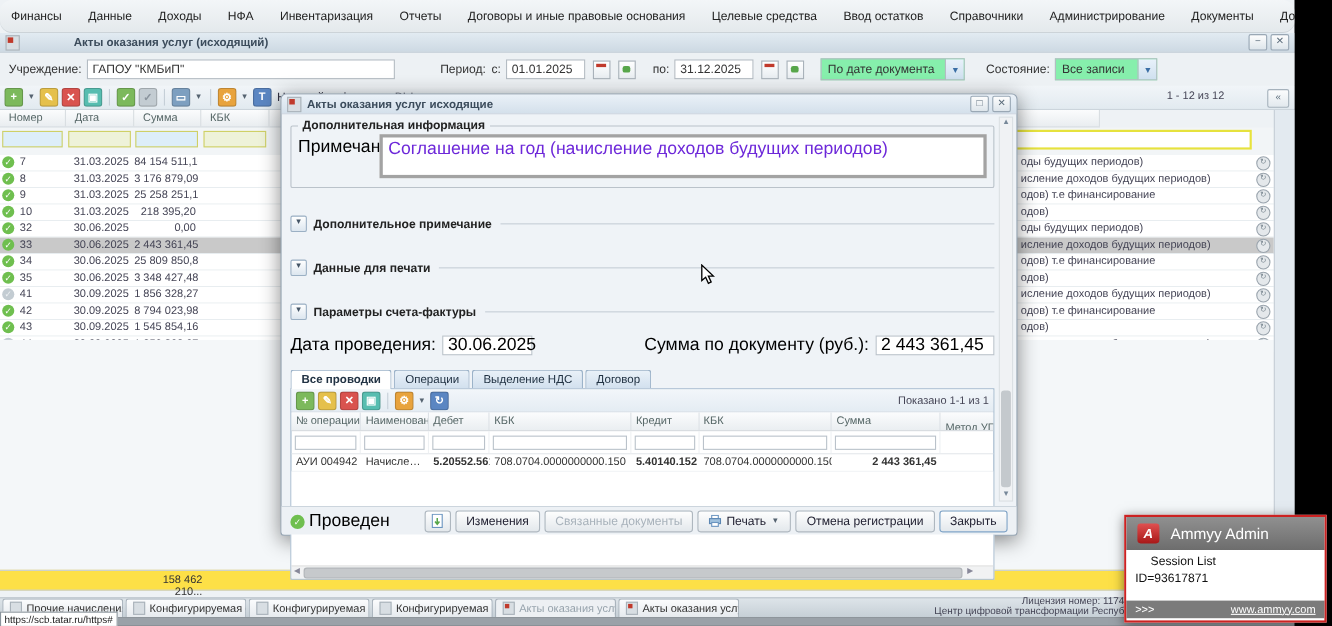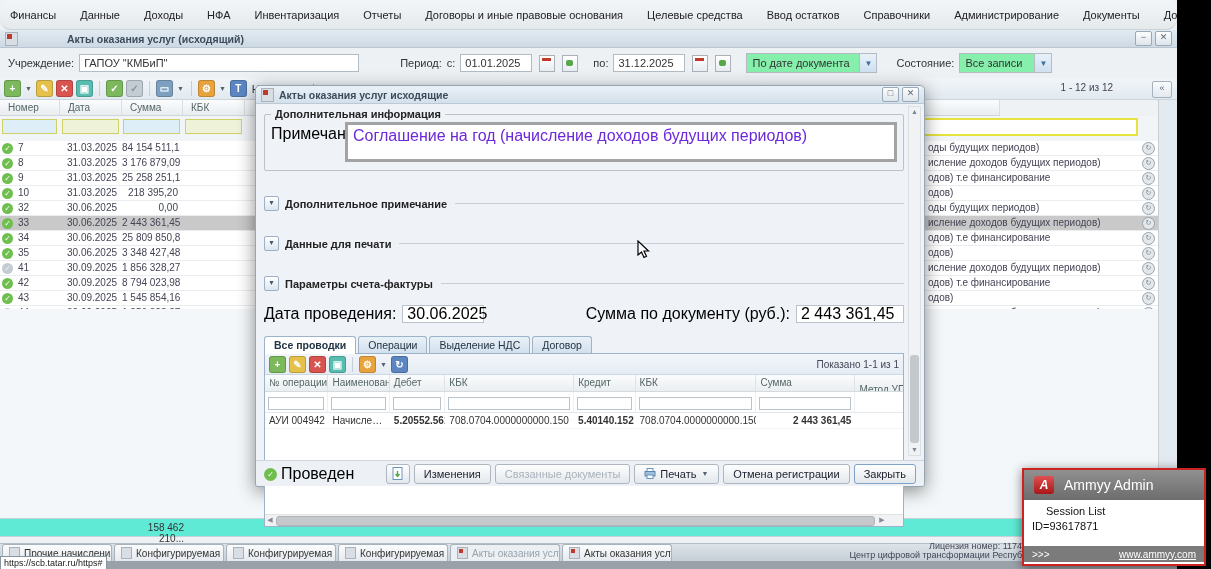--- a/index.html
+++ b/index.html
@@ -67,21 +67,21 @@
   .c{box-sizing:border-box;white-space:nowrap;overflow:hidden;}
   .ci{width:18px;padding-left:2px;} .cn{width:42px;} .cd{width:62px;padding-left:7px;}
   .cs{width:58px;text-align:right;padding-right:2px;} .ck{width:62px;}
   .cnote{position:absolute;left:928px;top:0;width:210px;white-space:nowrap;overflow:hidden;}
   .stic{display:inline-block;width:11px;height:11px;border-radius:50%;background:#6fbf4f;color:#fff;
         font-size:8px;line-height:11px;text-align:center;margin-top:1px;}
   .stic.off{background:#c3ccd2;color:#eef2f4;}
   .ract{position:absolute;left:1142px;top:1px;width:11px;height:11px;border-radius:50%;border:1px solid #9aa4ad;
         background:#e4e8eb;color:#7a8791;font-size:7px;line-height:10px;text-align:center;}
   .gempty{position:absolute;left:0;top:309px;width:1158px;height:209px;background:#f4f7f9;}
-  .totalrow{position:absolute;left:0;top:518px;width:1158px;height:17px;background:#5eead4;
+  .totalrow{position:absolute;left:0;top:518px;width:1158px;height:17px;background:#fde047;
             border-top:1px solid #c9d1d8;border-bottom:1px solid #c9d1d8;font-size:10px;color:#333;padding-left:48px;}
   .totalval{position:absolute;left:122px;width:62px;top:3px;text-align:right;}
   .rightstrip{position:absolute;left:1158px;top:100px;width:19px;height:436px;background:#e3eaf0;border-left:1px solid #c6cfd6;}
 
   
   .dlg{position:absolute;left:255px;top:85px;width:668px;height:400px;background:#eff3f7;
        border:1px solid #96a5b3;border-radius:5px 5px 3px 3px;box-shadow:0 4px 18px rgba(0,0,0,.45);z-index:10;}
   .dlg-h{height:17px;background:linear-gradient(#eaf1f8,#d4e0eb);border-bottom:1px solid #bcc9d6;border-radius:5px 5px 0 0;
          display:flex;align-items:center;padding:0 5px;font-weight:bold;font-size:10.5px;color:#3c4c5c;}
   .dlg fieldset{border:1px solid #bac2ca;border-radius:2px;margin:4px 20px 0 8px;padding:2px 6px 8px;}

